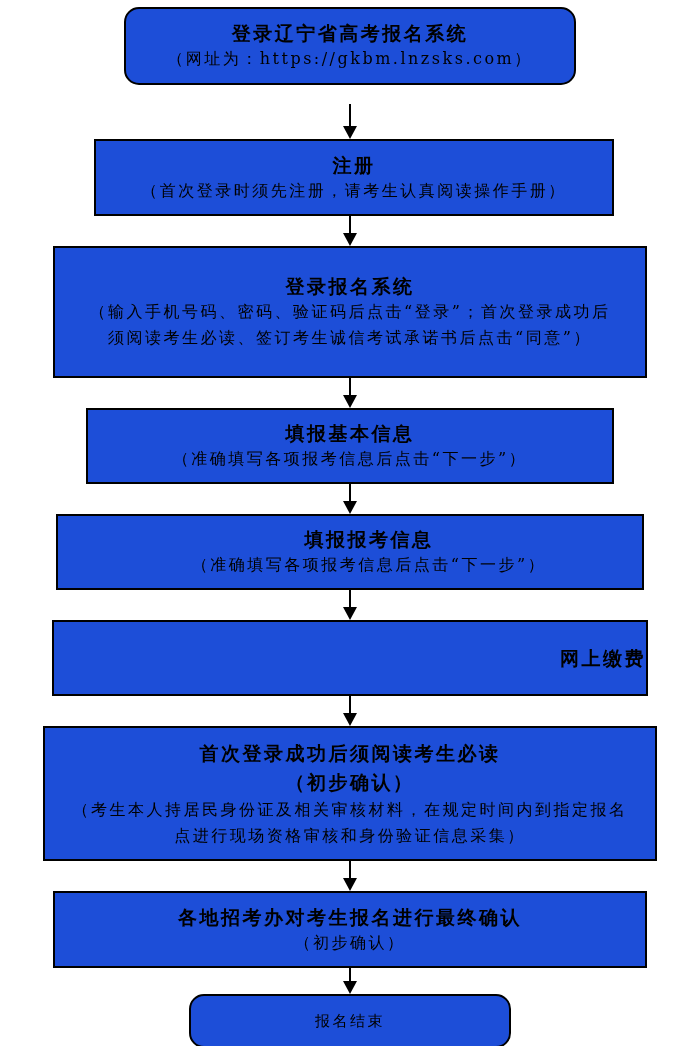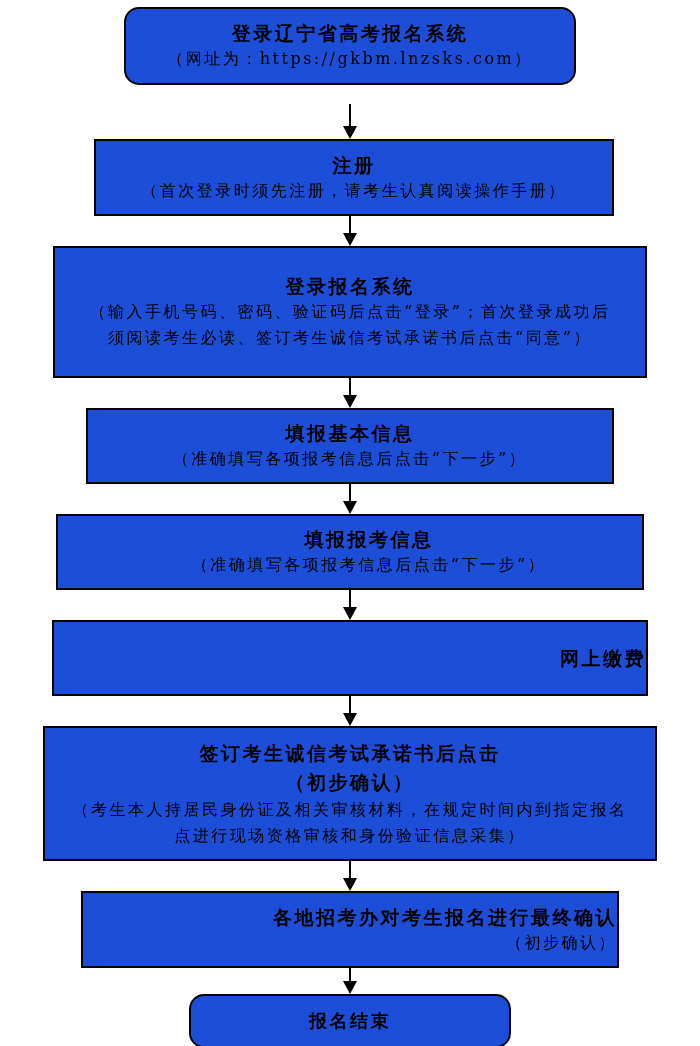--- a/index.html
+++ b/index.html
@@ -43,33 +43,33 @@
     font-size: 19px;
     line-height: 30px;
     letter-spacing: 2.5px;
   }
   .step-body {
     font-weight: normal;
     font-size: 16px;
     line-height: 26px;
     letter-spacing: 2.5px;
   }
-  .plain .step-title { font-weight: bold; font-size: 18px; }
+  .plain .step-title { font-weight: normal; font-size: 15px; }
 
   
   .b1 { width: 452px; min-height: 78px; }
   .b2 { width: 520px; min-height: 77px; margin-left: 8px; }
   .b3 { width: 594px; min-height: 132px; padding: 4px 30px; }
   .b3 .step-body { text-align: center; }
   .b4 { width: 528px; min-height: 76px; }
   .b5 { width: 588px; min-height: 76px; padding-left: 38px; }
   .b6 { width: 596px; min-height: 76px; align-items: flex-end; }
   .b7 { width: 614px; min-height: 135px; padding: 4px 25px; }
   .b7 .step-title { line-height: 28px; }
-  .b8 { width: 538px; min-height: 77px; align-items: flex-end; }
+  .b8 { width: 594px; min-height: 77px; }
   .b9 { width: 322px; min-height: 54px; }
 
   
   .connector {
     height: 30px;
     display: flex;
     flex-direction: column;
     align-items: center;
     flex-shrink: 0;
   }
@@ -145,21 +145,21 @@
   <div class="box b6">
     <div class="step-title">网上缴费</div>
   </div>
 
   <div class="connector">
     <div class="line"></div>
     <div class="head"></div>
   </div>
 
   <div class="box b7">
-    <div class="step-title">签订考生诚信考试承诺书后点击</div>
+    <div class="step-title">首次登录成功后须阅读考生必读</div>
     <div class="step-subtitle">（初步确认）</div>
     <div class="step-body">（考生本人持居民身份证及相关审核材料，在规定时间内到指定报名点进行现场资格审核和身份验证信息采集）</div>
   </div>
 
   <div class="connector">
     <div class="line"></div>
     <div class="head"></div>
   </div>
 
   <div class="box b8">

